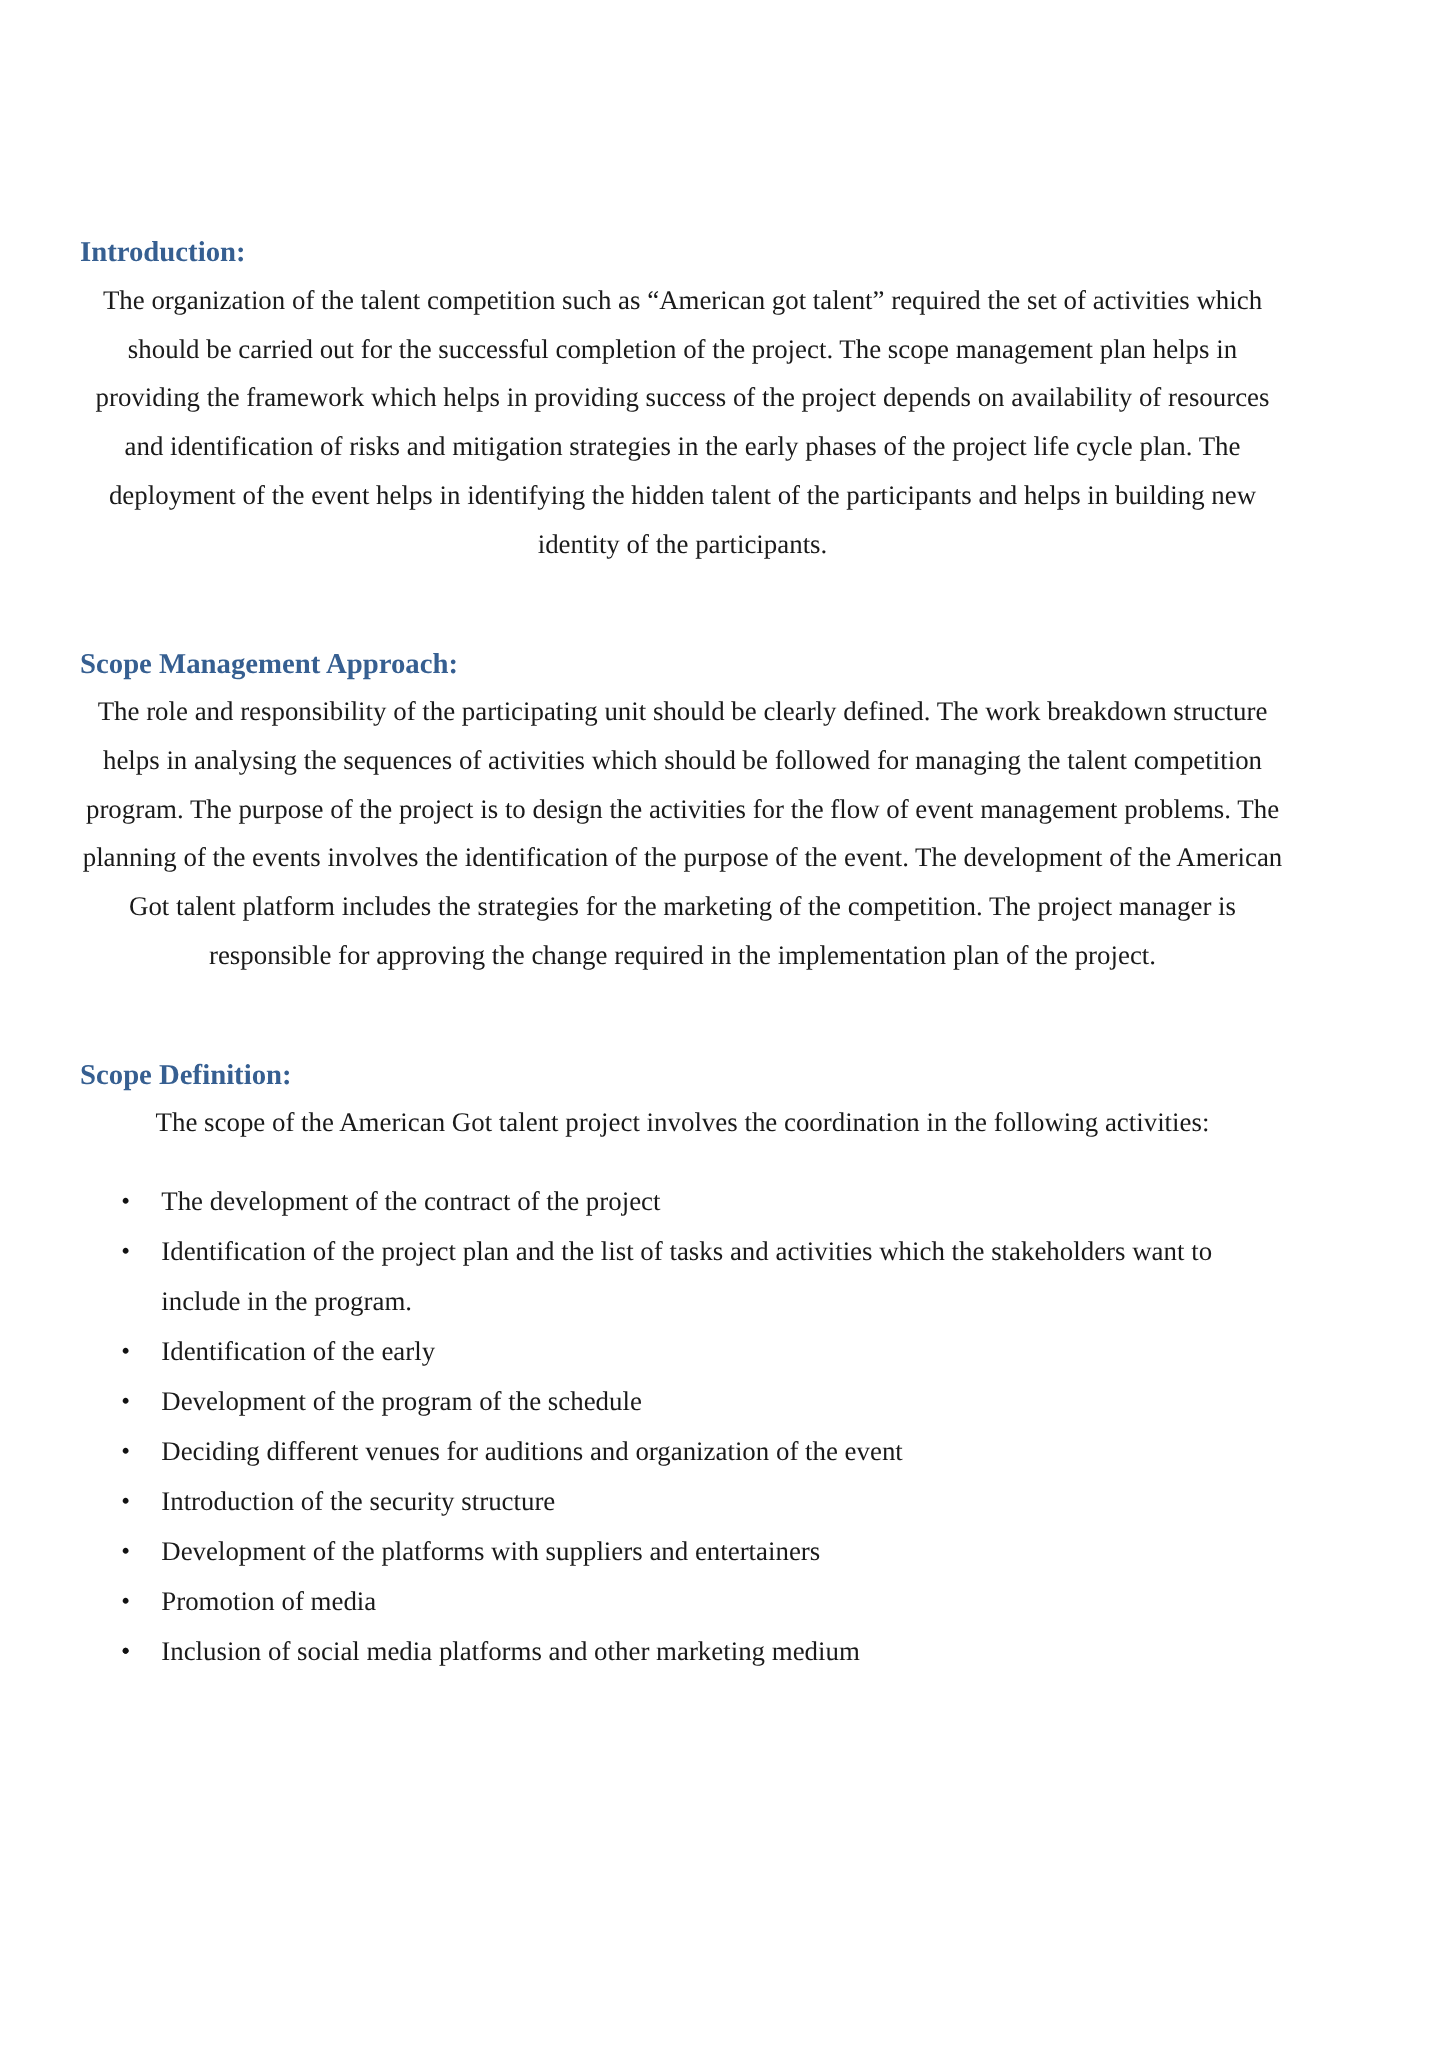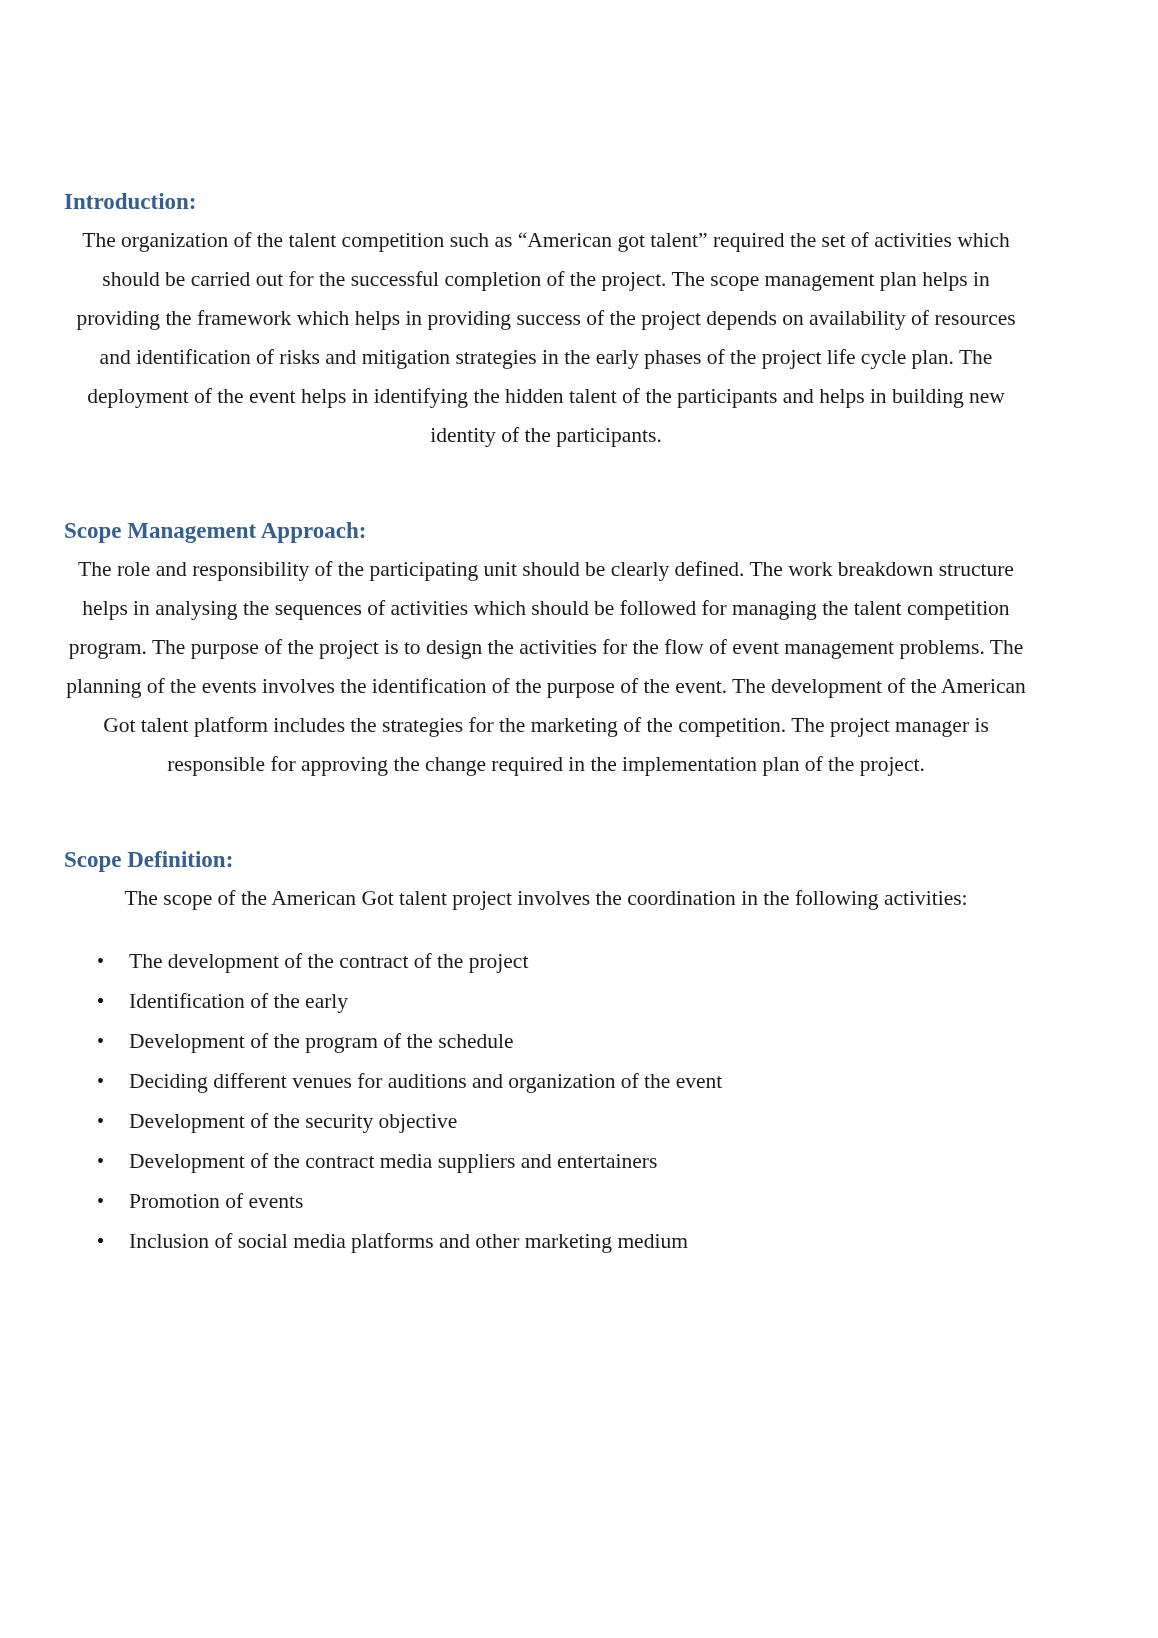--- a/index.html
+++ b/index.html
@@ -67,44 +67,45 @@
   <h2 class="heading spaced">Scope Definition:</h2>
   <p class="para">The scope of the American Got talent project involves the coordination in the following activities:</p>
 
   <ul class="bullets">
     <li>
       <span class="dot">•</span>
       <span>The development of the contract of the project</span>
     </li>
     <li>
       <span class="dot">•</span>
+      <span>Identification of the project plan and the list of tasks and activities which the stakeholders want to include in the program.</span>
     </li>
     <li>
       <span class="dot">•</span>
       <span>Identification of the early</span>
     </li>
     <li>
       <span class="dot">•</span>
       <span>Development of the program of the schedule</span>
     </li>
     <li>
       <span class="dot">•</span>
       <span>Deciding different venues for auditions and organization of the event</span>
     </li>
     <li>
       <span class="dot">•</span>
-      <span>Development of the security objective</span>
+      <span>Introduction of the security structure</span>
     </li>
     <li>
       <span class="dot">•</span>
-      <span>Development of the contract media suppliers and entertainers</span>
+      <span>Development of the platforms with suppliers and entertainers</span>
     </li>
     <li>
       <span class="dot">•</span>
-      <span>Promotion of events</span>
+      <span>Promotion of media</span>
     </li>
     <li>
       <span class="dot">•</span>
     </li>
     <li>
       <span class="dot">•</span>
       <span>Inclusion of social media platforms and other marketing medium</span>
     </li>
   </ul>
 

